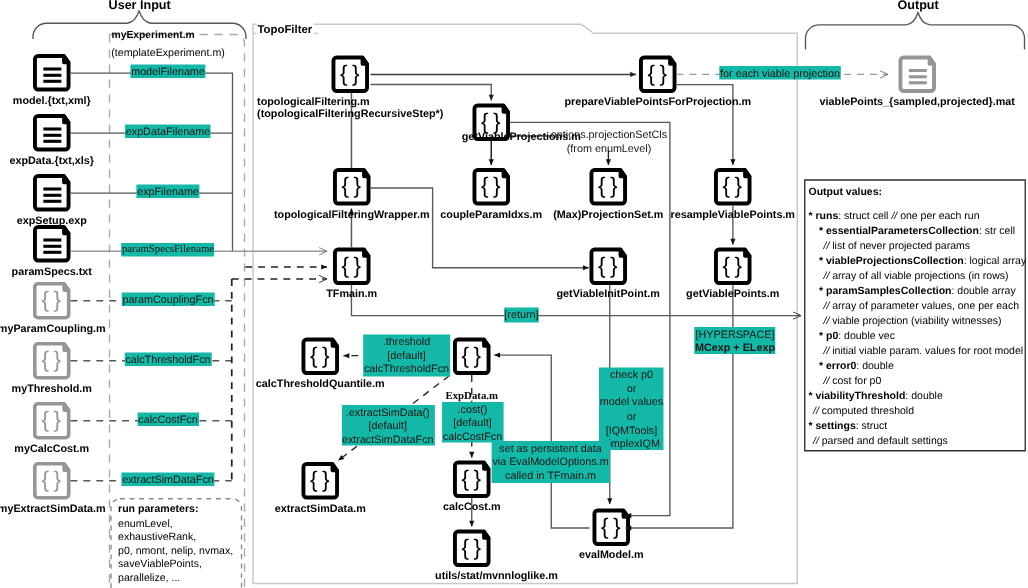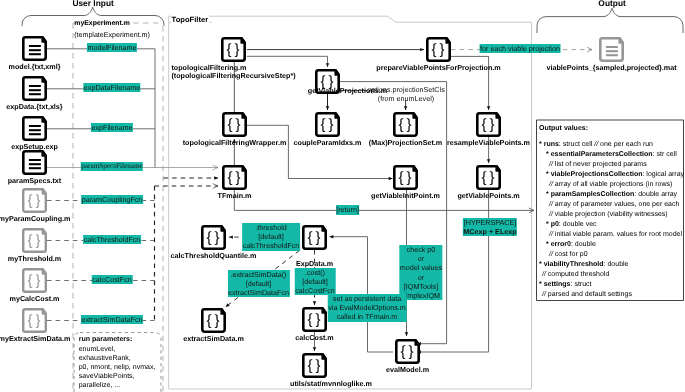--- a/index.html
+++ b/index.html
@@ -246,21 +246,21 @@
       <div class="nodelabel" style="left: 438.5px; top: 63.5px;">prepareViablePointsForProjection.m</div>
       <div class="nodelabel" style="left: 327.5px; top: 87px; margin-left: 20px;">getViableProjections.m</div>
       <div class="nodelabel" style="left: 234.5px; top: 138.5px;">topologicalFilteringWrapper.m</div>
       <div class="nodelabel" style="left: 327.5px; top: 138.5px;">coupleParamIdxs.m</div>
       <div class="nodelabel" style="left: 405.5px; top: 138.5px;">(Max)ProjectionSet.m</div>
       <div class="nodelabel" style="left: 488.5px; top: 138.5px;">resampleViablePoints.m</div>
       <div class="nodelabel" style="left: 234.5px; top: 191.5px;">TFmain.m</div>
       <div class="nodelabel" style="left: 405.5px; top: 191.5px;">getViableInitPoint.m</div>
       <div class="nodelabel" style="left: 488.5px; top: 191.5px;">getViablePoints.m</div>
       <div class="nodelabel" style="left: 213.5px; top: 251.5px;">calcThresholdQuantile.m</div>
-      <div class="nodelabel" style="left: 314.5px; top: 260px;">ExpData.m</div>
+      <div class="nodelabel" style="left: 314.5px; top: 260px; font-family: Liberation Serif, serif;">ExpData.m</div>
       <div class="nodelabel" style="left: 213.5px; top: 334.5px;">extractSimData.m</div>
       <div class="nodelabel" style="left: 314.5px; top: 333.5px;">calcCost.m</div>
       <div class="nodelabel" style="left: 331px; top: 379.5px;">utils/stat/mvnnloglike.m</div>
       <div class="nodelabel" style="left: 407.5px; top: 365.5px;">evalModel.m</div>
       <div class="nodelabel" style="left: 611.5px; top: 63.5px;">viablePoints_{sampled,projected}.mat</div>
       <div class="edgelabel bg" style="left: 520px; top: 44.2px;">for each viable projection</div>
       <div class="panel" style="left: 539px; top: 125px; transform: none;"><b>Output values:</b></div>
       <div class="panel" style="left: 539px; top: 140.5px; transform: none;"><b>* runs</b>: struct cell <i>//</i> one per each run</div>
       <div class="panel" style="left: 546px; top: 150.5px; transform: none;"><b>* essentialParametersCollection</b>: str cell</div>
       <div class="panel" style="left: 549px; top: 160.5px; transform: none;"><i>//</i> list of never projected params</div>

